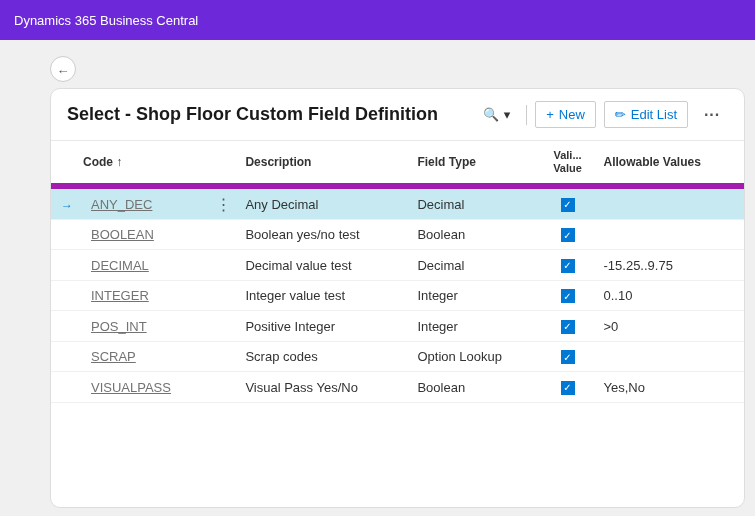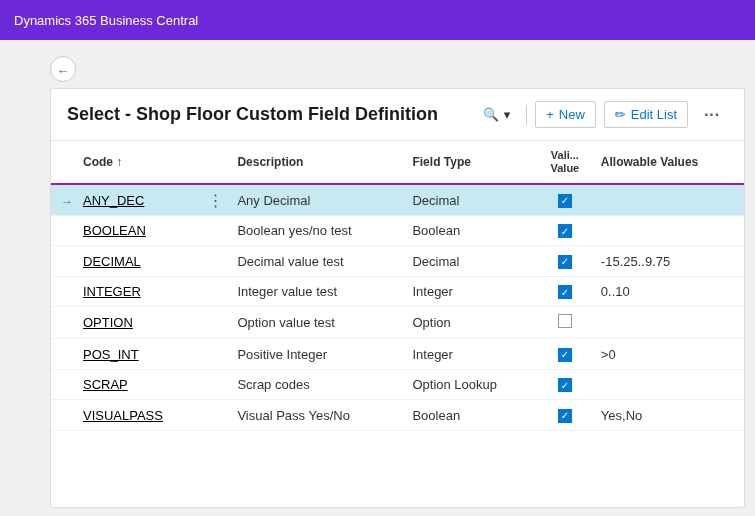--- a/index.html
+++ b/index.html
@@ -45,21 +45,21 @@
       background: white;
       cursor: pointer;
       color: #555;
       font-size: 13px;
     }
 
     
     .card {
       background: white;
       border: 1px solid #ddd;
-      border-radius: 2px;
+      border-radius: 10px;
       margin-right: 10px;
       height: 420px;
       overflow: hidden;
     }
 
     
     .card-header {
       display: flex;
       align-items: center;
       justify-content: space-between;
@@ -125,21 +125,21 @@
       overflow-y: auto;
       height: calc(420px - 58px);
     }
 
     table {
       width: 100%;
       border-collapse: collapse;
     }
 
     thead tr {
-      border-bottom: 2px solid #a21caf;
+      border-bottom: 6px solid #a21caf;
       margin-top: 47px;
     }
 
     th {
       text-align: left;
       padding: 8px 10px;
       font-weight: 600;
       color: #333;
       font-size: 12px;
       white-space: nowrap;
@@ -161,23 +161,24 @@
     }
 
     .row-arrow {
       width: 20px;
       color: #0078d4;
       font-size: 12px;
       padding-right: 0;
     }
 
     .code-link {
-      color: #000000;
+      color: #737373;
       text-decoration: underline;
       cursor: pointer;
+      margin-left: 8px;
     }
 
     .row-menu {
       width: 20px;
       color: #555;
       font-size: 16px;
       cursor: pointer;
       padding: 0 4px;
     }
 
@@ -295,29 +296,20 @@
               <td class="row-arrow" style="color: rgb(0, 120, 212); font-weight: bold;"></td>
               <td><span class="code-link">INTEGER</span></td>
               <td class="row-menu"></td>
               <td>Integer value test</td>
               <td>Integer</td>
               <td class="checkbox-cell"><span class="cb checked"></span></td>
               <td>0..10</td>
             </tr>
             <tr>
               <td class="row-arrow" style="color: rgb(0, 120, 212); font-weight: bold;"></td>
-              <td><span class="code-link">OPTION</span></td>
-              <td class="row-menu"></td>
-              <td>Option value test</td>
-              <td>Option</td>
-              <td class="checkbox-cell"><span class="cb"></span></td>
-              <td></td>
-            </tr>
-            <tr>
-              <td class="row-arrow" style="color: rgb(0, 120, 212); font-weight: bold;"></td>
               <td><span class="code-link">POS_INT</span></td>
               <td class="row-menu"></td>
               <td>Positive Integer</td>
               <td>Integer</td>
               <td class="checkbox-cell"><span class="cb checked"></span></td>
               <td>&gt;0</td>
             </tr>
             <tr>
               <td class="row-arrow" style="color: rgb(0, 120, 212); font-weight: bold;"></td>
               <td><span class="code-link">SCRAP</span></td>

